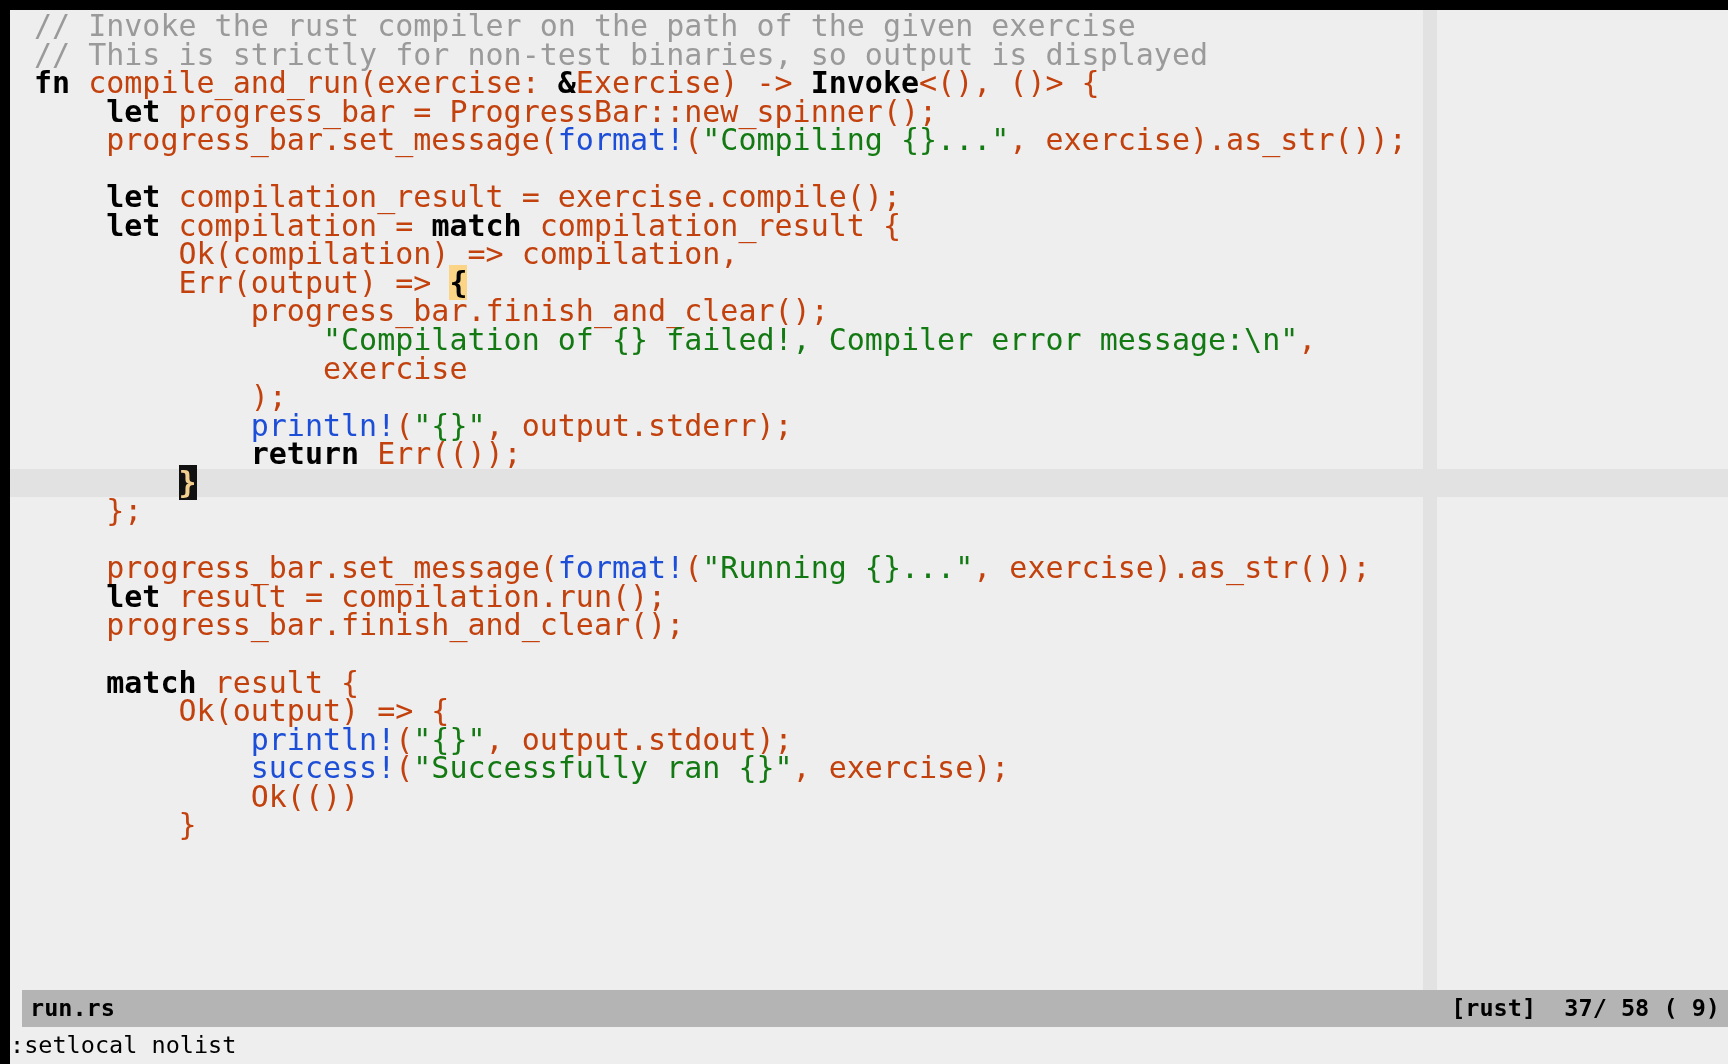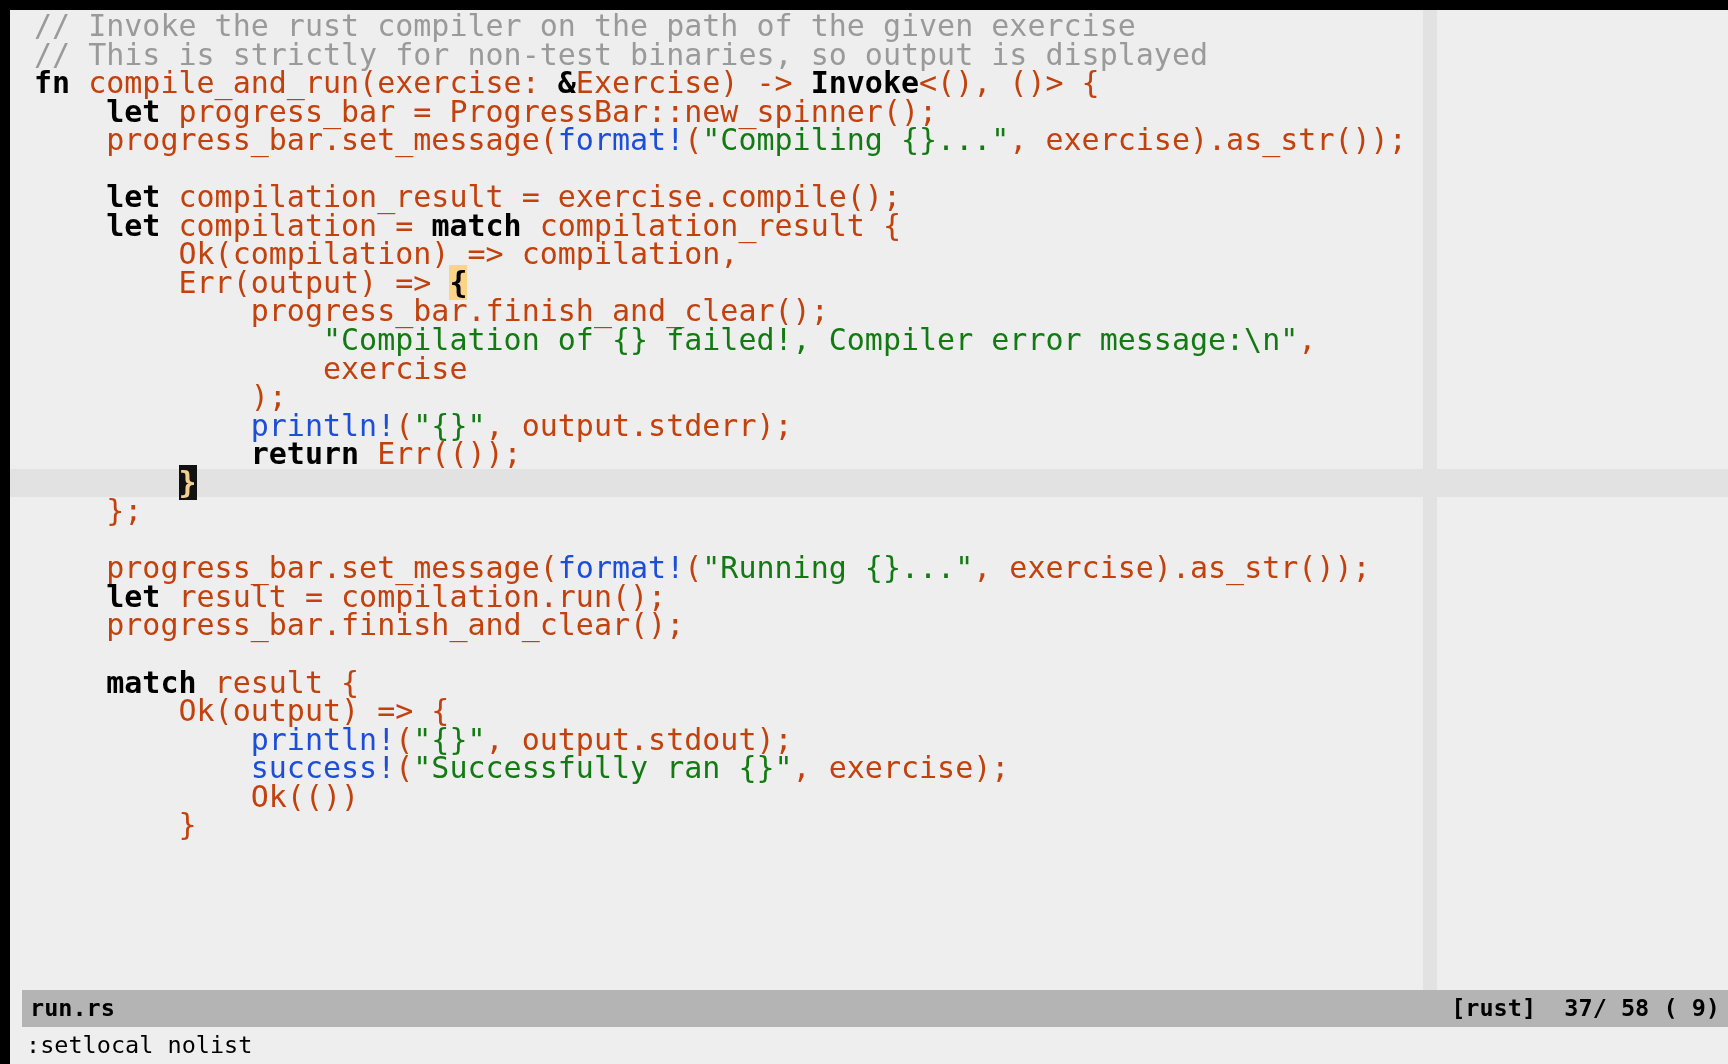--- a/index.html
+++ b/index.html
@@ -136,21 +136,21 @@
     position: absolute;
     left: 0;
     top: 1017px;
     width: 1718px;
     height: 37px;
     background: #eeeeee;
     color: #000000;
     font-size: 23.5px;
     line-height: 37px;
     white-space: pre;
-    padding-left: 16px;
+    padding-left: 0;
     box-sizing: border-box;
     z-index: 3;
   }
 </style>
 </head>
 <body>
 
 <div id="vim-window">
   <div id="screen">
 

